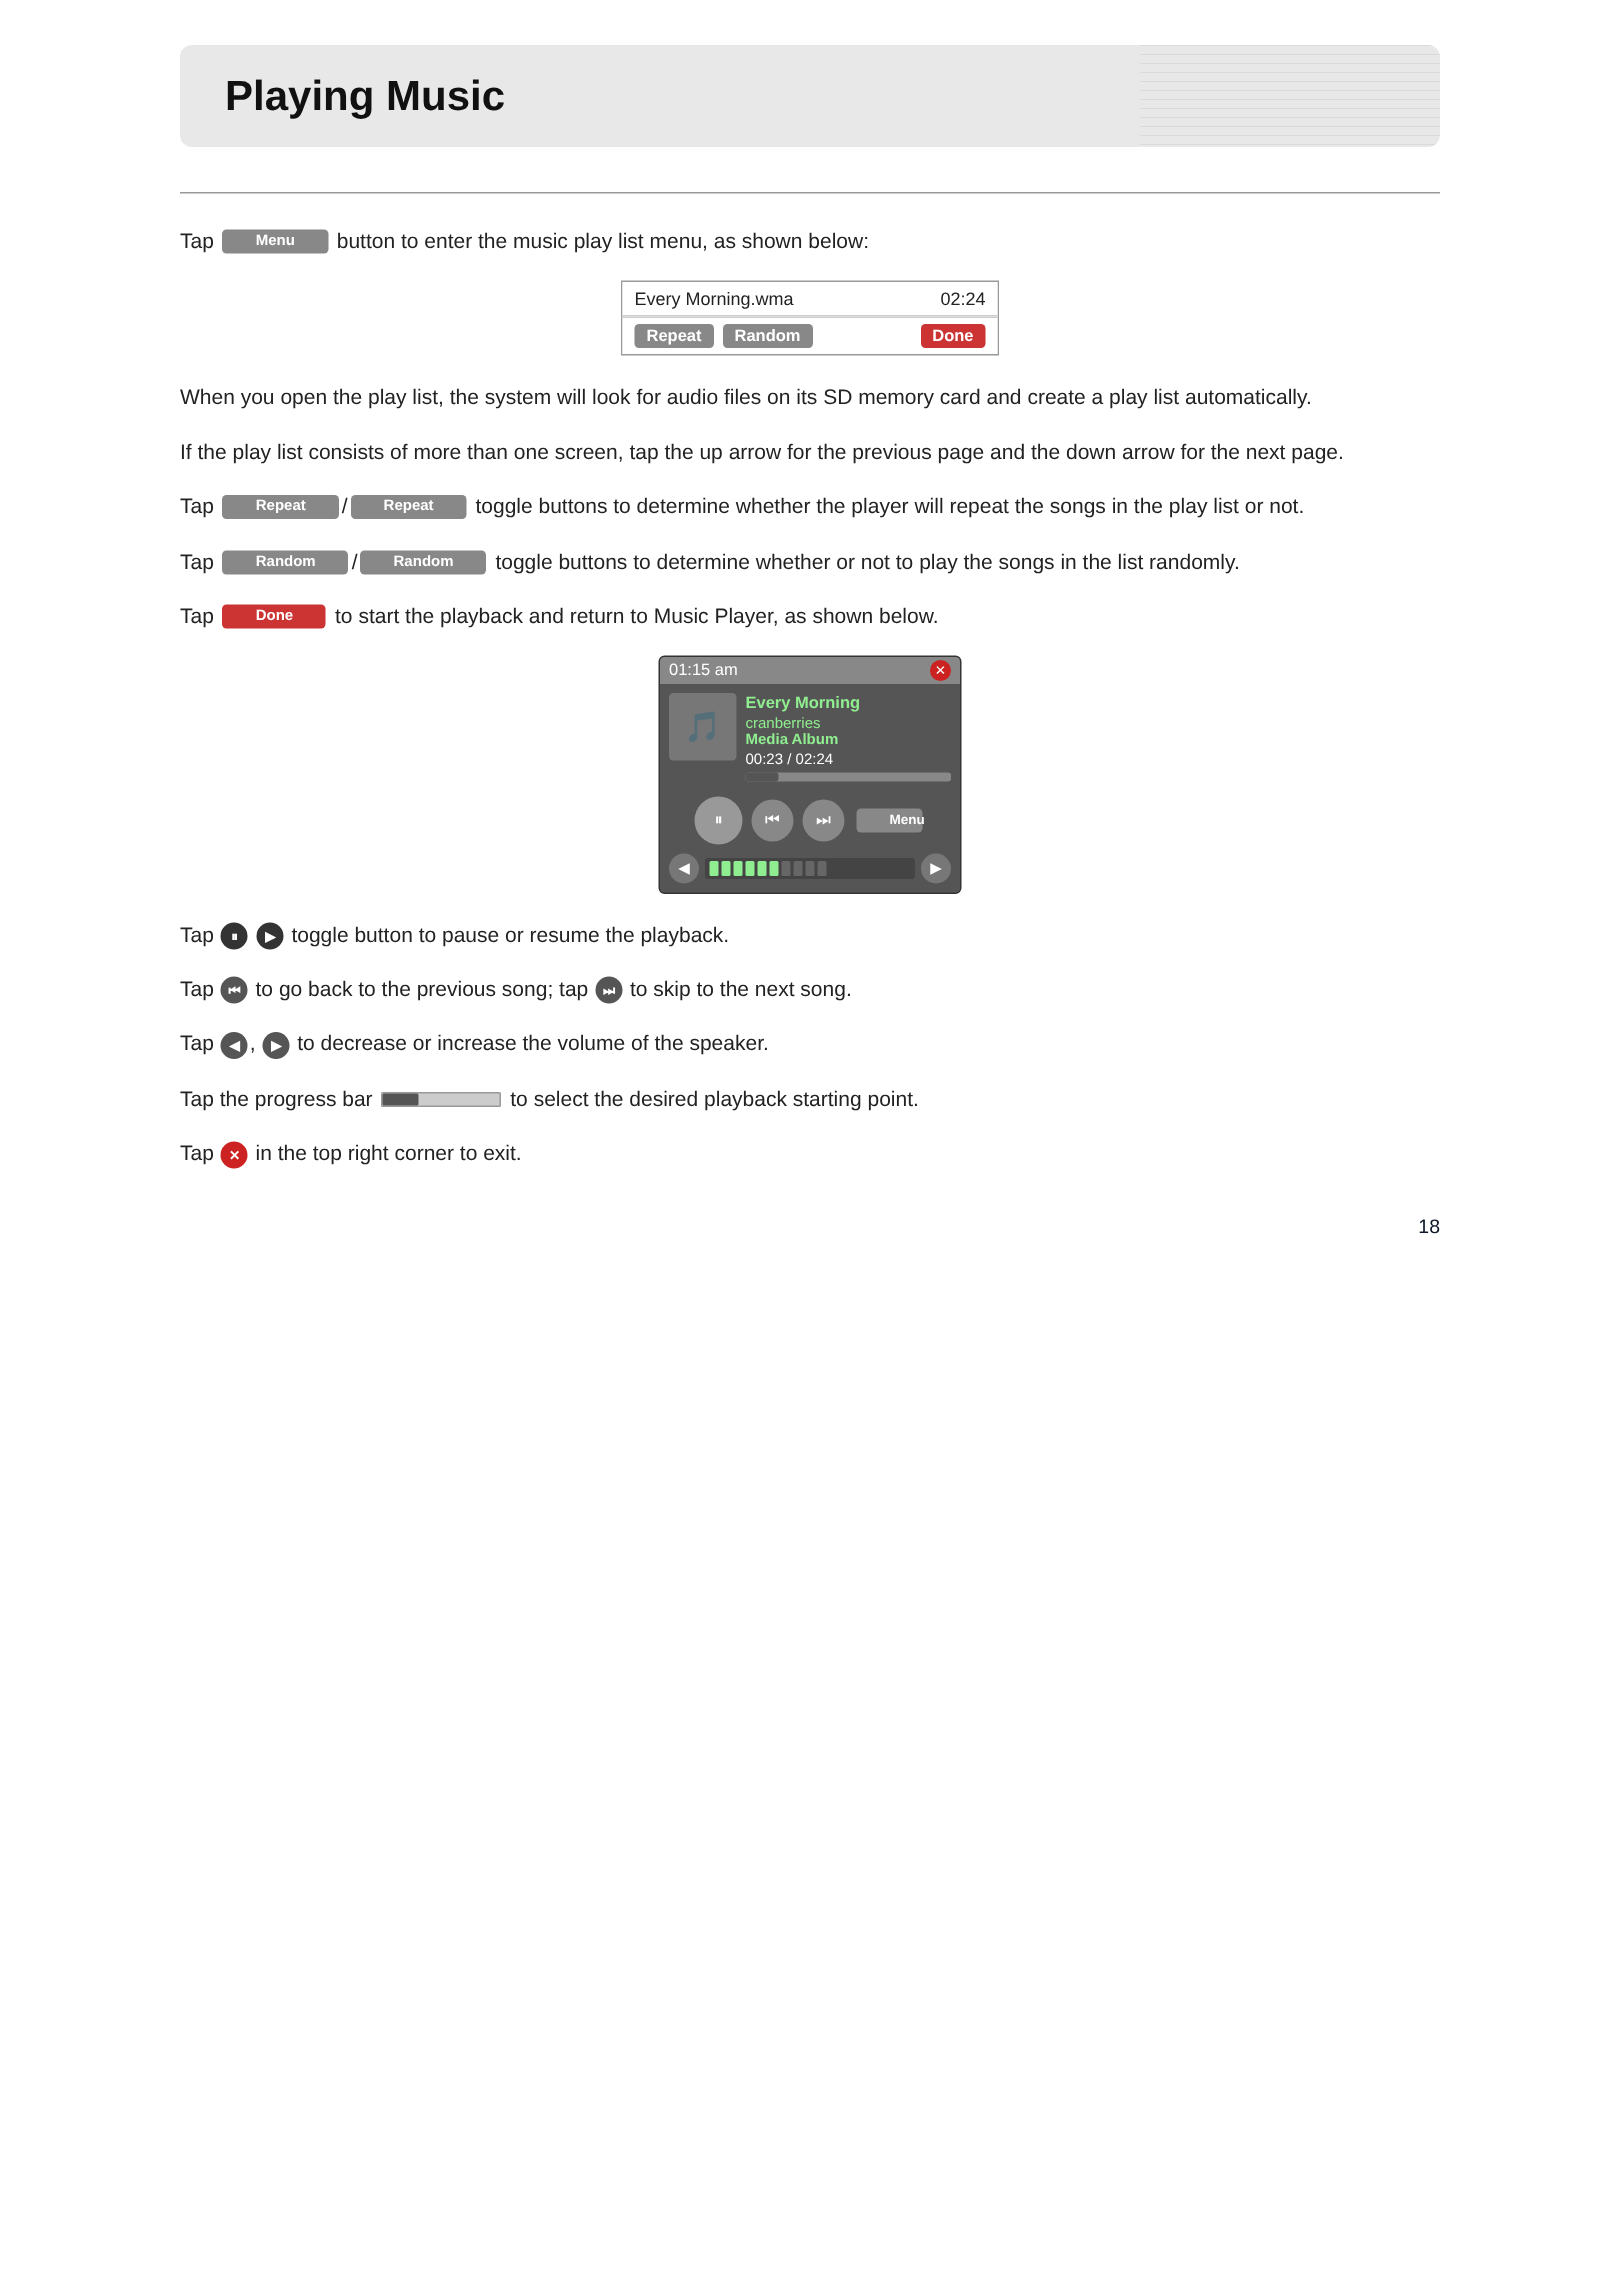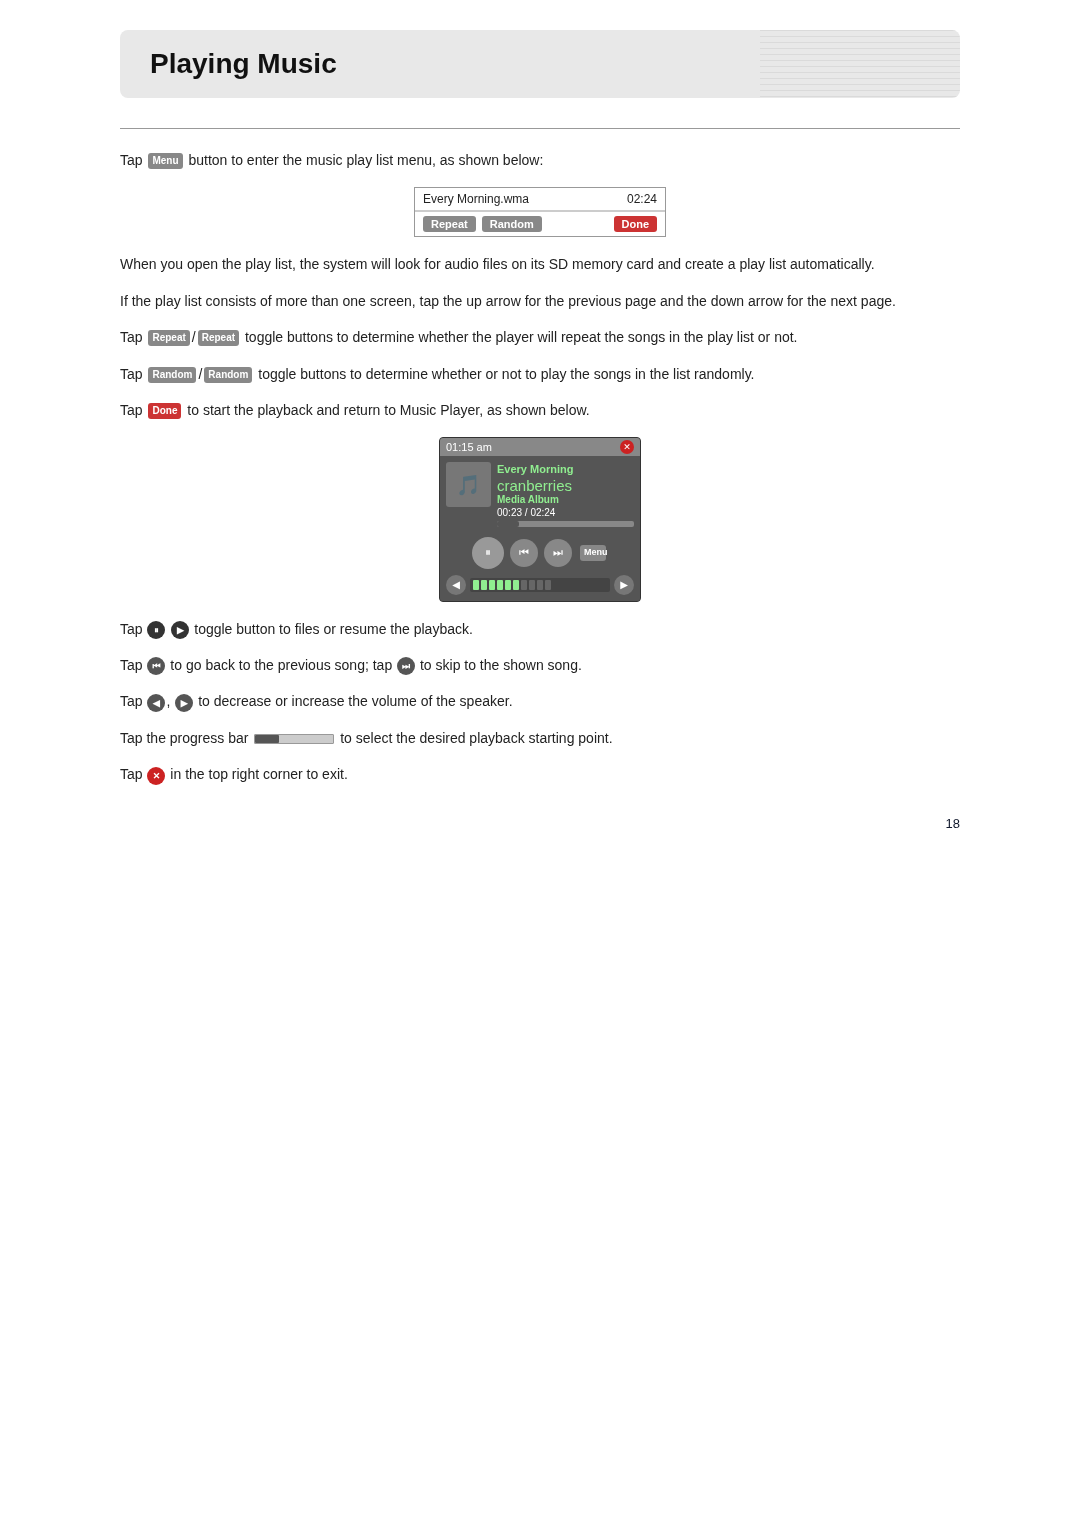--- a/index.html
+++ b/index.html
@@ -54,21 +54,21 @@
     .content-block {
       margin-bottom: 14px;
       line-height: 1.6;
     }
 
     
     .btn-inline {
       display: inline-block;
       vertical-align: middle;
       border-radius: 3px;
-      padding: 1px 4px;
+      padding: 1px 22px;
       font-size: 10px;
       font-weight: bold;
       color: #fff;
       margin: 0 2px;
       line-height: 1.4;
       text-align: right;
     }
     .btn-menu { background: #888; }
     .btn-repeat { background: #888; border-radius: 3px; }
     .btn-random { background: #888; border-radius: 3px; }
@@ -242,21 +242,21 @@
       flex: 1;
     }
     .player-song-title {
       font-weight: bold;
       color: #90ee90;
       font-size: 11px;
       line-height: 1.3;
     }
     .player-artist {
       color: #90ee90;
-      font-size: 15px;
+      font-size: 10px;
     }
     .player-album {
       color: #90ee90;
       font-size: 10px;
       font-weight: bold;
       margin-bottom: 2px;
     }
     .player-time {
       color: #fff;
       font-size: 10px;
@@ -457,29 +457,29 @@
       </div>
       <div class="vol-btn">▶</div>
     </div>
   </div>
 </div>
 
 <div class="content-block">
   <span>Tap </span>
   <span class="icon-circle icon-pause">⏸</span>
   <span class="icon-circle icon-play">▶</span>
-  <span>toggle button to files or resume the playback.</span>
+  <span>toggle button to pause or resume the playback.</span>
 </div>
 
 <div class="content-block">
   <span>Tap </span>
   <span class="icon-circle icon-prev">⏮</span>
   <span>to go back to the previous song; tap</span>
   <span class="icon-circle icon-next">⏭</span>
-  <span>to skip to the shown song.</span>
+  <span>to skip to the next song.</span>
 </div>
 
 <div class="content-block">
   <span>Tap </span>
   <span class="icon-circle icon-vol-down">◀</span>,
   <span class="icon-circle icon-vol-up">▶</span>
   <span>to decrease or increase the volume of the speaker.</span>
 </div>
 
 <div class="content-block">

